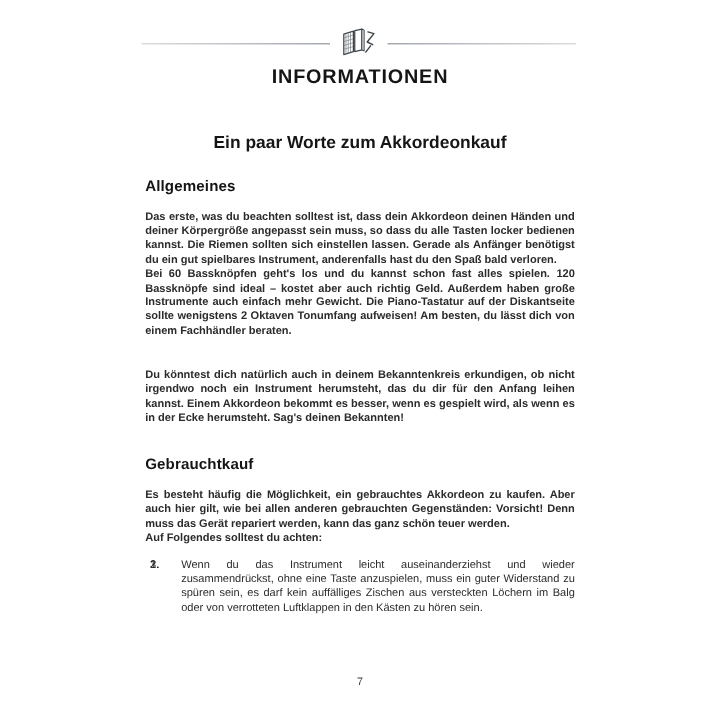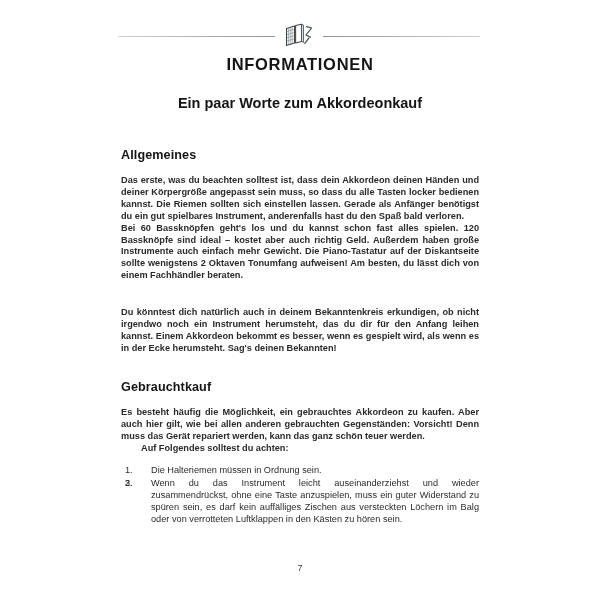--- a/index.html
+++ b/index.html
@@ -60,21 +60,21 @@
     left: 0;
     width: 600px;
     text-align: center;
     font-size: 16.5px;
     font-weight: bold;
     letter-spacing: 0.7px;
     color: #151515;
   }
   .doc-subtitle {
     position: absolute;
-    top: 95px;
+    top: 111px;
     left: 0;
     width: 600px;
     text-align: center;
     font-size: 14.5px;
     font-weight: bold;
     color: #151515;
   }
 
   
   .column {
@@ -100,21 +100,20 @@
     text-justify: inter-word;
     margin: 0;
     color: #2b2b2b;
     font-weight: bold;
   }
   p.body-text + p.body-text {
     margin-top: 0;
   }
   p.body-text.spaced {
     margin-top: 11px;
-    margin-left: 20px;
   }
 
   
   ol.numbered {
     margin: 11px 0 0 0;
     padding: 0;
     list-style: none;
   }
   ol.numbered > li {
     position: relative;
@@ -190,21 +189,20 @@
     </div>
 
     <div class="section">
       <h2 class="section-heading">Gebrauchtkauf</h2>
       <p class="body-text">Es besteht häufig die Möglichkeit, ein gebrauchtes Akkordeon zu kaufen. Aber auch hier gilt, wie bei allen anderen gebrauchten Gegenständen: Vorsicht! Denn muss das Gerät repariert werden, kann das ganz schön teuer werden.</p>
       <p class="body-text spaced">Auf Folgendes solltest du achten:</p>
 
       <ol class="numbered">
         <li>
           <span class="num">1.</span>
-          <span>Die Halteriemen müssen in Ordnung sein.</span>
         </li>
         <li>
           <span class="num">2.</span>
         </li>
         <li>
           <span class="num">3.</span>
           <span>Wenn du das Instrument leicht auseinanderziehst und wieder zusammendrückst, ohne eine Taste anzuspielen, muss ein guter Widerstand zu spüren sein, es darf kein auffälliges Zischen aus versteckten Löchern im Balg oder von verrotteten Luftklappen in den Kästen zu hören sein.</span>
         </li>
       </ol>
     </div>

